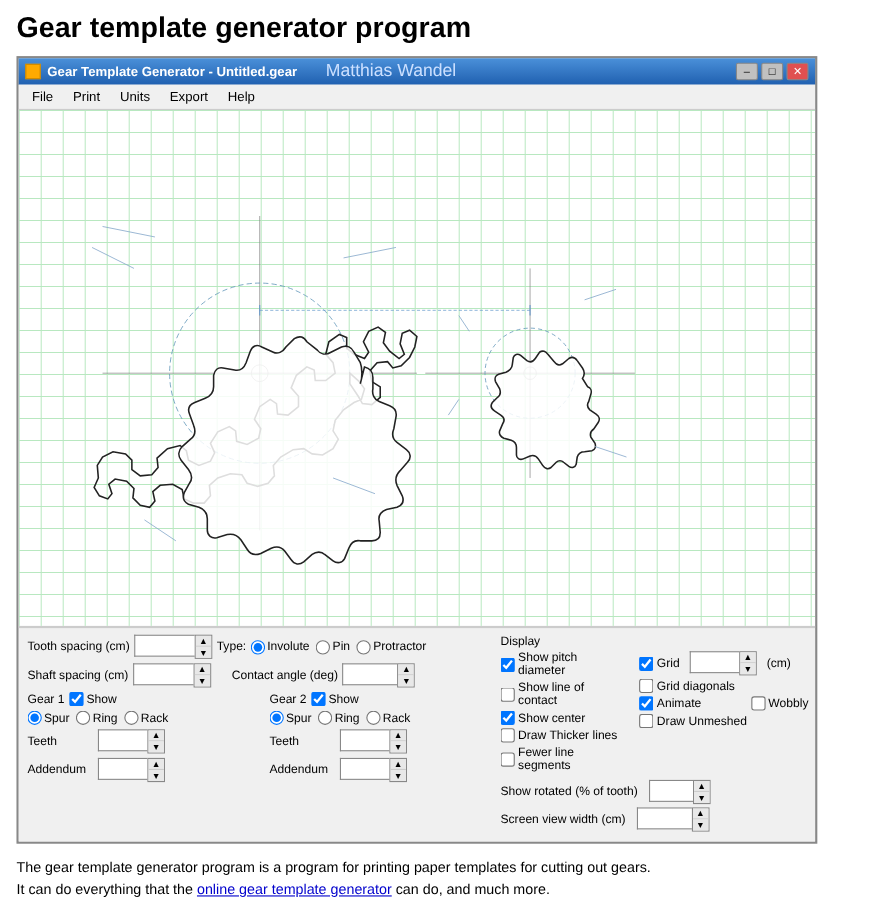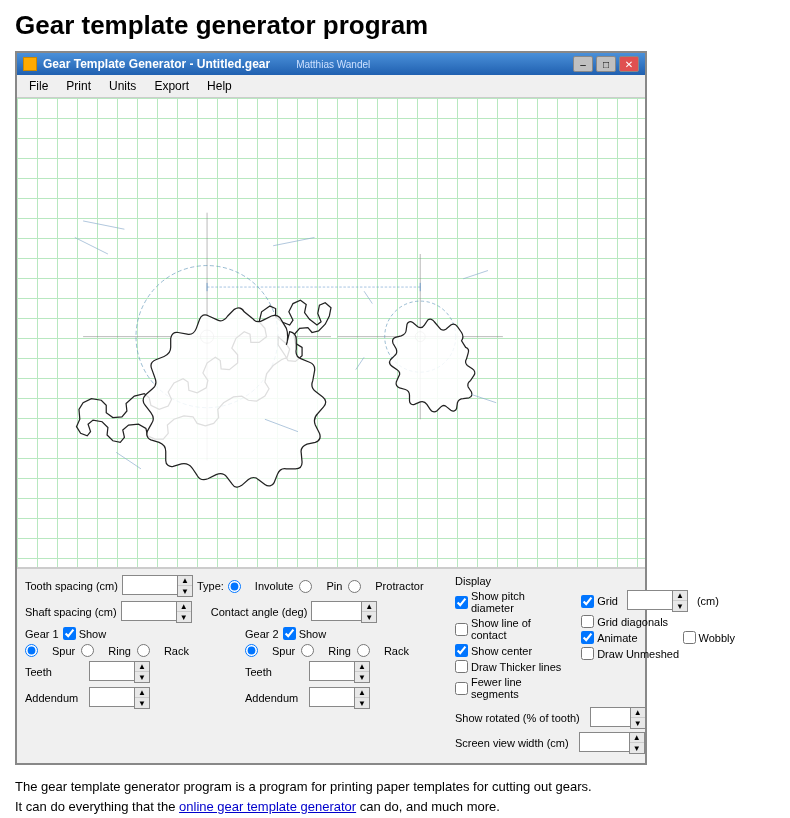--- a/index.html
+++ b/index.html
@@ -3,21 +3,21 @@
   <meta charset="utf-8">
   <style>
     * { box-sizing: border-box; margin: 0; padding: 0; }
     body { font-family: Arial, sans-serif; font-size: 13px; background: #fff; padding: 10px 15px; }
 
     h1 { font-size: 26px; font-weight: bold; margin-bottom: 10px; color: #000; font-family: Arial, sans-serif; }
 
     .window-frame {
       border: 2px solid #888;
       background: #f0f0f0;
-      width: 632px;
+      width: 728px;
       margin-bottom: 12px;
     }
 
     .window-titlebar {
       background: linear-gradient(to bottom, #4a90d9, #2060b0);
       display: flex;
       align-items: center;
       padding: 3px 6px;
       justify-content: space-between;
     }
@@ -35,21 +35,21 @@
     }
 
     .window-title {
       color: white;
       font-size: 12px;
       font-weight: bold;
     }
 
     .window-title-author {
       color: #cce0ff;
-      font-size: 10px;
+      font-size: 16px;
       margin-left: 20px;
     }
 
     .window-controls {
       display: flex;
       gap: 3px;
     }
 
     .win-btn {
       width: 20px; height: 16px;
@@ -162,21 +162,21 @@
 
     .radio-group {
       display: flex;
       gap: 6px;
       align-items: center;
     }
 
     .radio-item {
       display: flex;
       align-items: center;
-      gap: 14px;
+      gap: 2px;
       font-size: 11px;
     }
 
     .checkbox-item {
       display: flex;
       align-items: center;
       gap: 3px;
       font-size: 11px;
     }
 

